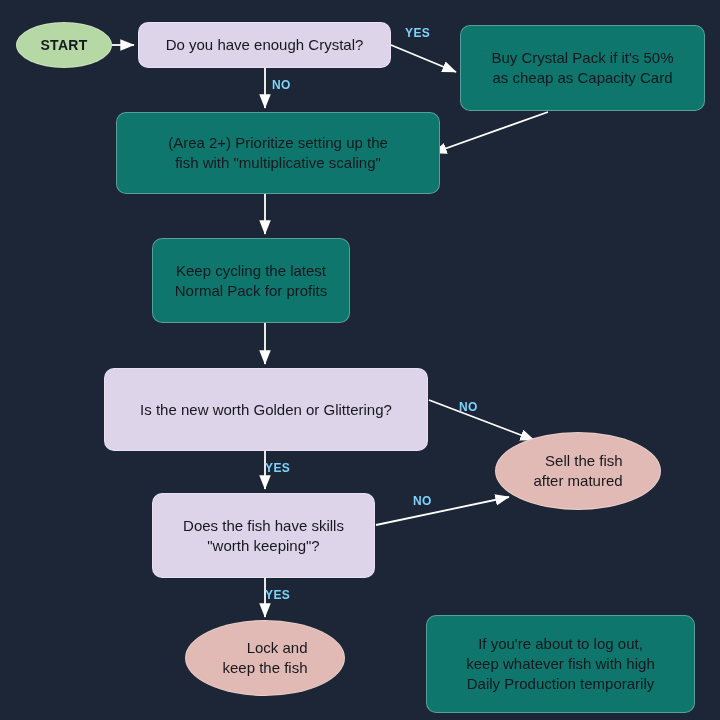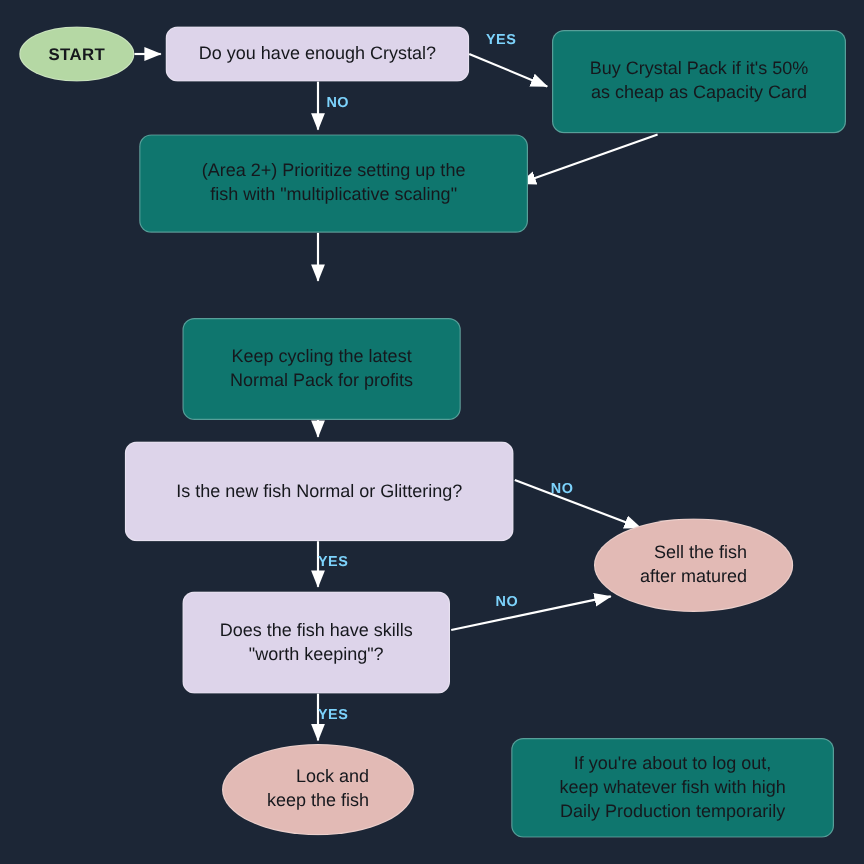--- a/index.html
+++ b/index.html
@@ -97,35 +97,35 @@
   <div class="node rect decision" style="left:138px; top:22px; width:253px; height:46px;">Do you have enough Crystal?</div>
 
   <div class="node ellipse start" style="left:16px; top:22px; width:96px; height:46px;">START</div>
 
   <div class="node rect process" style="left:460px; top:25px; width:245px; height:86px;">Buy Crystal Pack if it's 50%
 as cheap as Capacity Card</div>
 
   <div class="node rect process" style="left:104px; top:112px; width:324px; height:82px;margin-left:12px;">(Area 2+) Prioritize setting up the
 fish with "multiplicative scaling"</div>
 
-  <div class="node rect process" style="left:152px; top:238px; width:232px; height:85px;margin-top:27px;">Keep cycling the latest
+  <div class="node rect process" style="left:152px; top:238px; width:198px; height:85px;">Keep cycling the latest
 Normal Pack for profits</div>
 
-  <div class="node rect decision" style="left:104px; top:368px; width:324px; height:83px;">Is the new fish Normal or Glittering?</div>
+  <div class="node rect decision" style="left:104px; top:368px; width:324px; height:83px;">Is the new worth Golden or Glittering?</div>
 
   <div class="node rect decision" style="left:152px; top:493px; width:223px; height:85px;">Does the fish have skills
 "worth keeping"?</div>
 
   <div class="node ellipse terminal" style="left:495px; top:432px; width:166px; height:78px;">Sell the fish
 after matured</div>
 
   <div class="node ellipse terminal" style="left:185px; top:620px; width:160px; height:76px;">Lock and
 keep the fish</div>
 
-  <div class="node rect process" style="left:426px; top:615px; width:269px; height:83px;">If you're about to log out,
+  <div class="node rect process" style="left:426px; top:615px; width:269px; height:98px;">If you're about to log out,
 keep whatever fish with high
 Daily Production temporarily</div>
 
   <div class="edge-label" style="left:405px; top:26px;">YES</div>
 
   <div class="edge-label" style="left:272px; top:78px;">NO</div>
 
   <div class="edge-label" style="left:459px; top:400px;">NO</div>
 
   <div class="edge-label" style="left:265px; top:461px;">YES</div>

